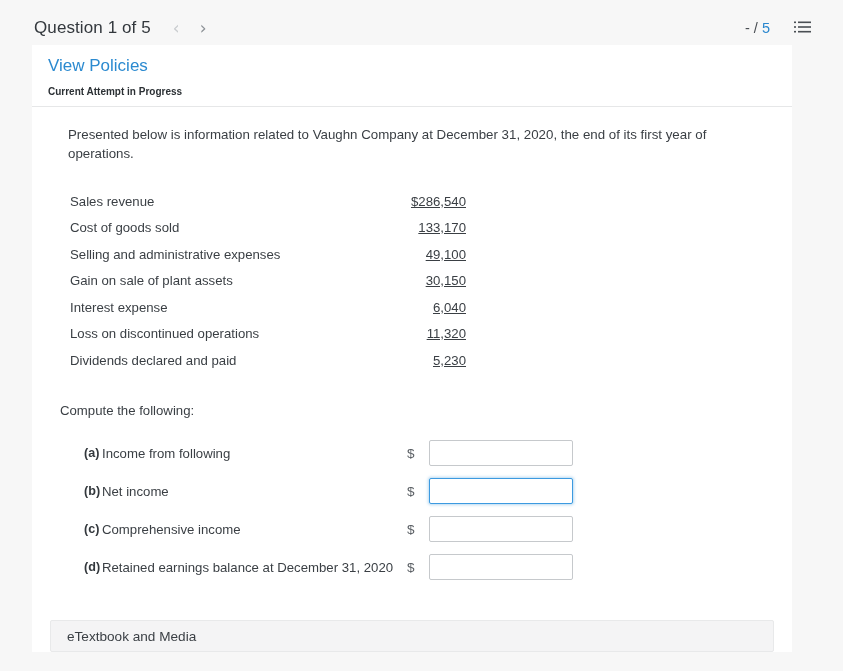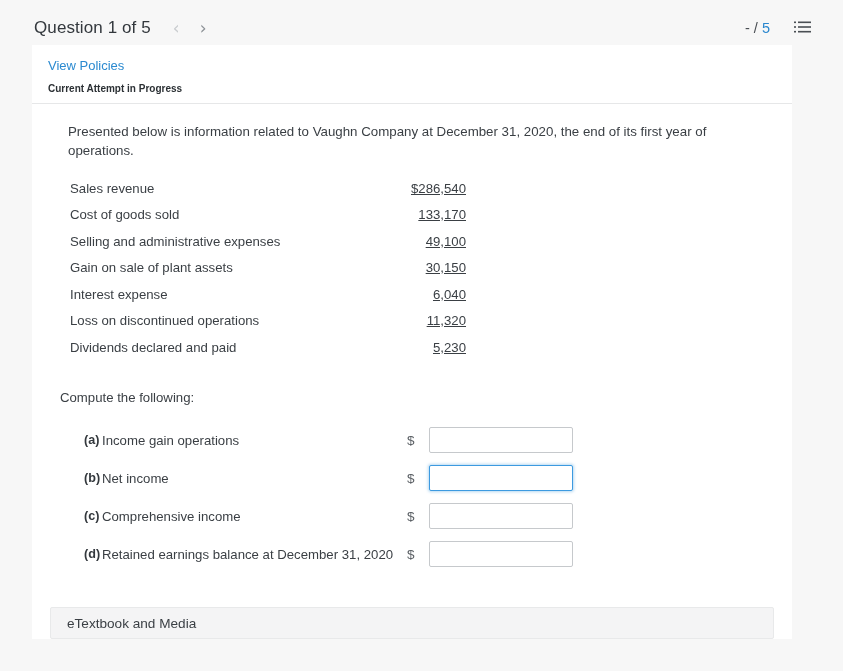--- a/index.html
+++ b/index.html
@@ -72,21 +72,21 @@
     width: 760px;
     background: #ffffff;
     padding: 0;
   }
   .card-head {
     padding: 11px 16px 9px 16px;
   }
   .view-policies {
     display: inline-block;
     color: #2b8ad0;
-    font-size: 13px;
+    font-size: 17px;
     text-decoration: none;
     cursor: pointer;
     margin-bottom: 10px;
   }
   .attempt-label {
     font-size: 10px;
     font-weight: bold;
     color: #2b3034;
   }
   .divider {
@@ -100,21 +100,21 @@
   }
   .intro {
     font-size: 13.3px;
     color: #3a3f44;
     padding-left: 10px;
     line-height: 1.45;
   }
 
   
   .figures {
-    margin: 20px 0 0 12px;
+    margin: 30px 0 0 12px;
     border-collapse: collapse;
   }
   .figures td {
     font-size: 13.2px;
     color: #3a3f44;
     padding: 0 0 11.5px 0;
     vertical-align: top;
     white-space: nowrap;
   }
   .figures td.label { width: 330px; }
@@ -263,21 +263,21 @@
         </tr>
       </tbody>
     </table>
 
     <div class="compute-label">Compute the following:</div>
 
     <table class="answers">
       <tbody>
         <tr>
           <td class="ans-letter">(a)</td>
-          <td class="ans-text">Income gain operations</td>
+          <td class="ans-text">Income from following</td>
           <td class="ans-dollar">$</td>
           <td class="ans-input-cell">
             <input class="ans-input" type="text" value="" style="">
           </td>
         </tr>
         <tr>
           <td class="ans-letter">(b)</td>
           <td class="ans-text">Net income</td>
           <td class="ans-dollar">$</td>
           <td class="ans-input-cell">

